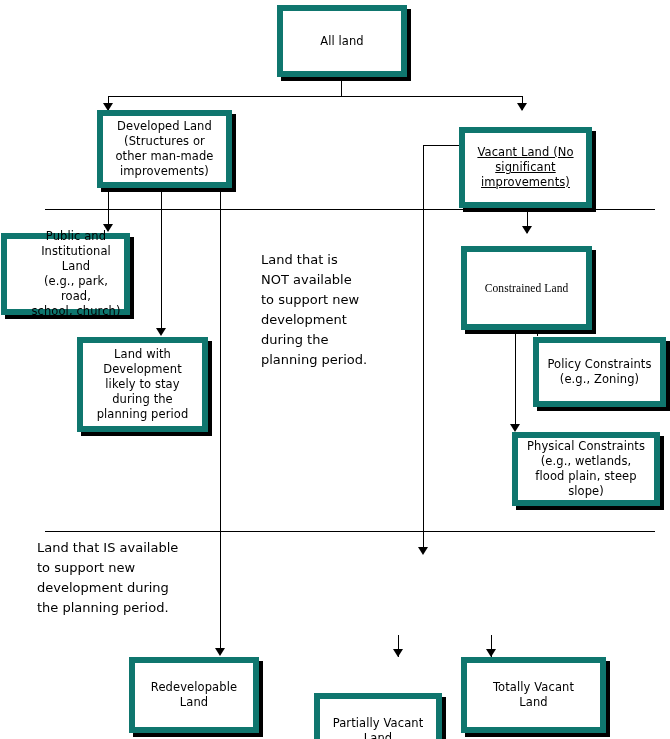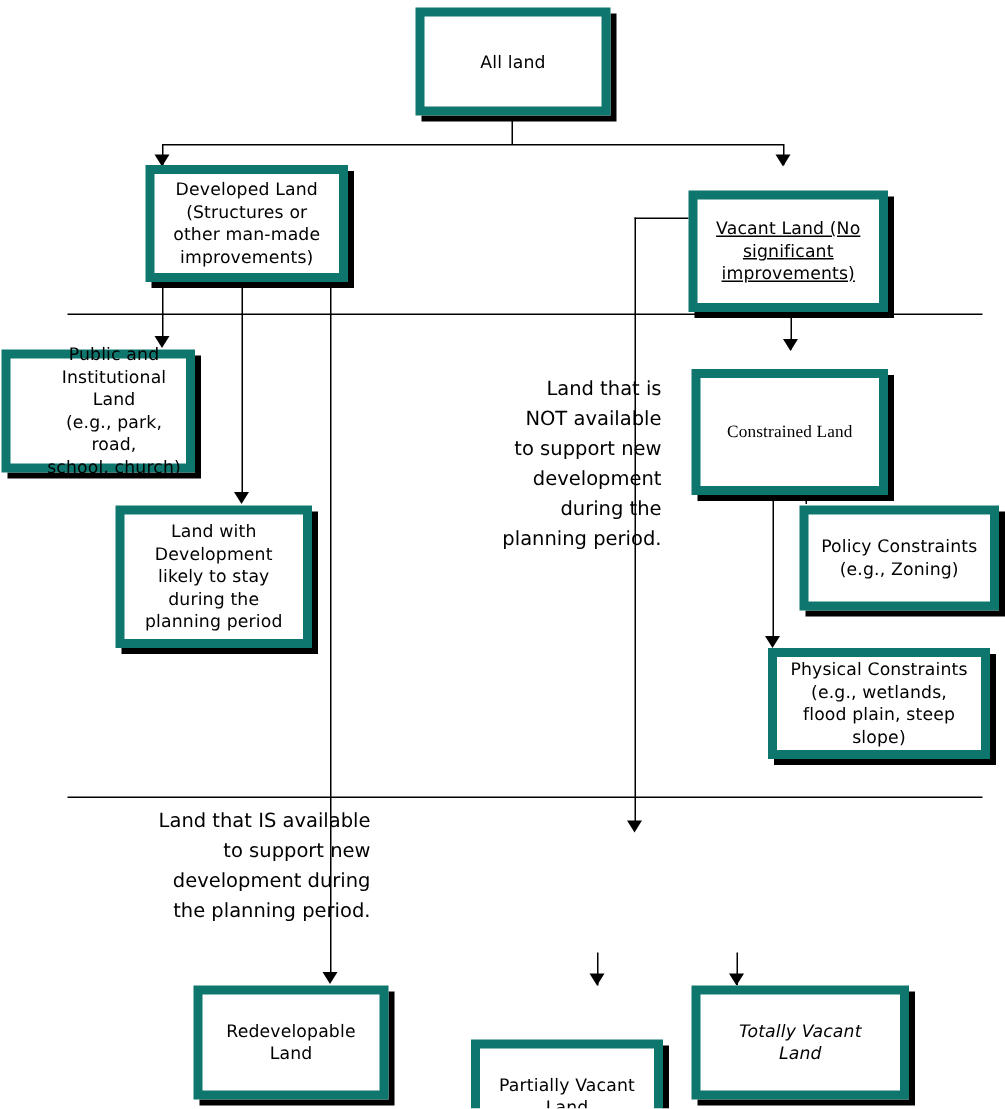--- a/index.html
+++ b/index.html
@@ -37,21 +37,21 @@
     padding: 2px 3px;
     white-space: pre-line;
   }
 
   
   .note {
     position: absolute;
     font-size: 13px;
     line-height: 20px;
     color: #000000;
-    text-align: right;
+    text-align: left;
     white-space: pre-line;
   }
 
   
   .vline {
     position: absolute;
     width: 1px;
     background: #000000;
   }
   .hline {
@@ -147,21 +147,21 @@
 flood plain, steep
 slope)</div>
 
   <div class="node" style="left:129px; top:657px; width:130px; height:76px;">Redevelopable
 Land</div>
 
 
   <div class="node" style="left:314px; top:657px; width:128px; height:76px;margin-top:36px;">Partially Vacant
 Land</div>
 
-  <div class="node" style="left:461px; top:657px; width:145px; height:76px;font-style:italic;">Totally Vacant
+  <div class="node" style="left:461px; top:657px; width:145px; height:76px;">Totally Vacant
 Land</div>
 
   <div class="note" style="left:261px; top:250px; width:180px;">Land that is
 NOT available
 to support new
 development
 during the
 planning period.</div>
 
   <div class="note" style="left:37px; top:538px; width:210px;">Land that IS available

